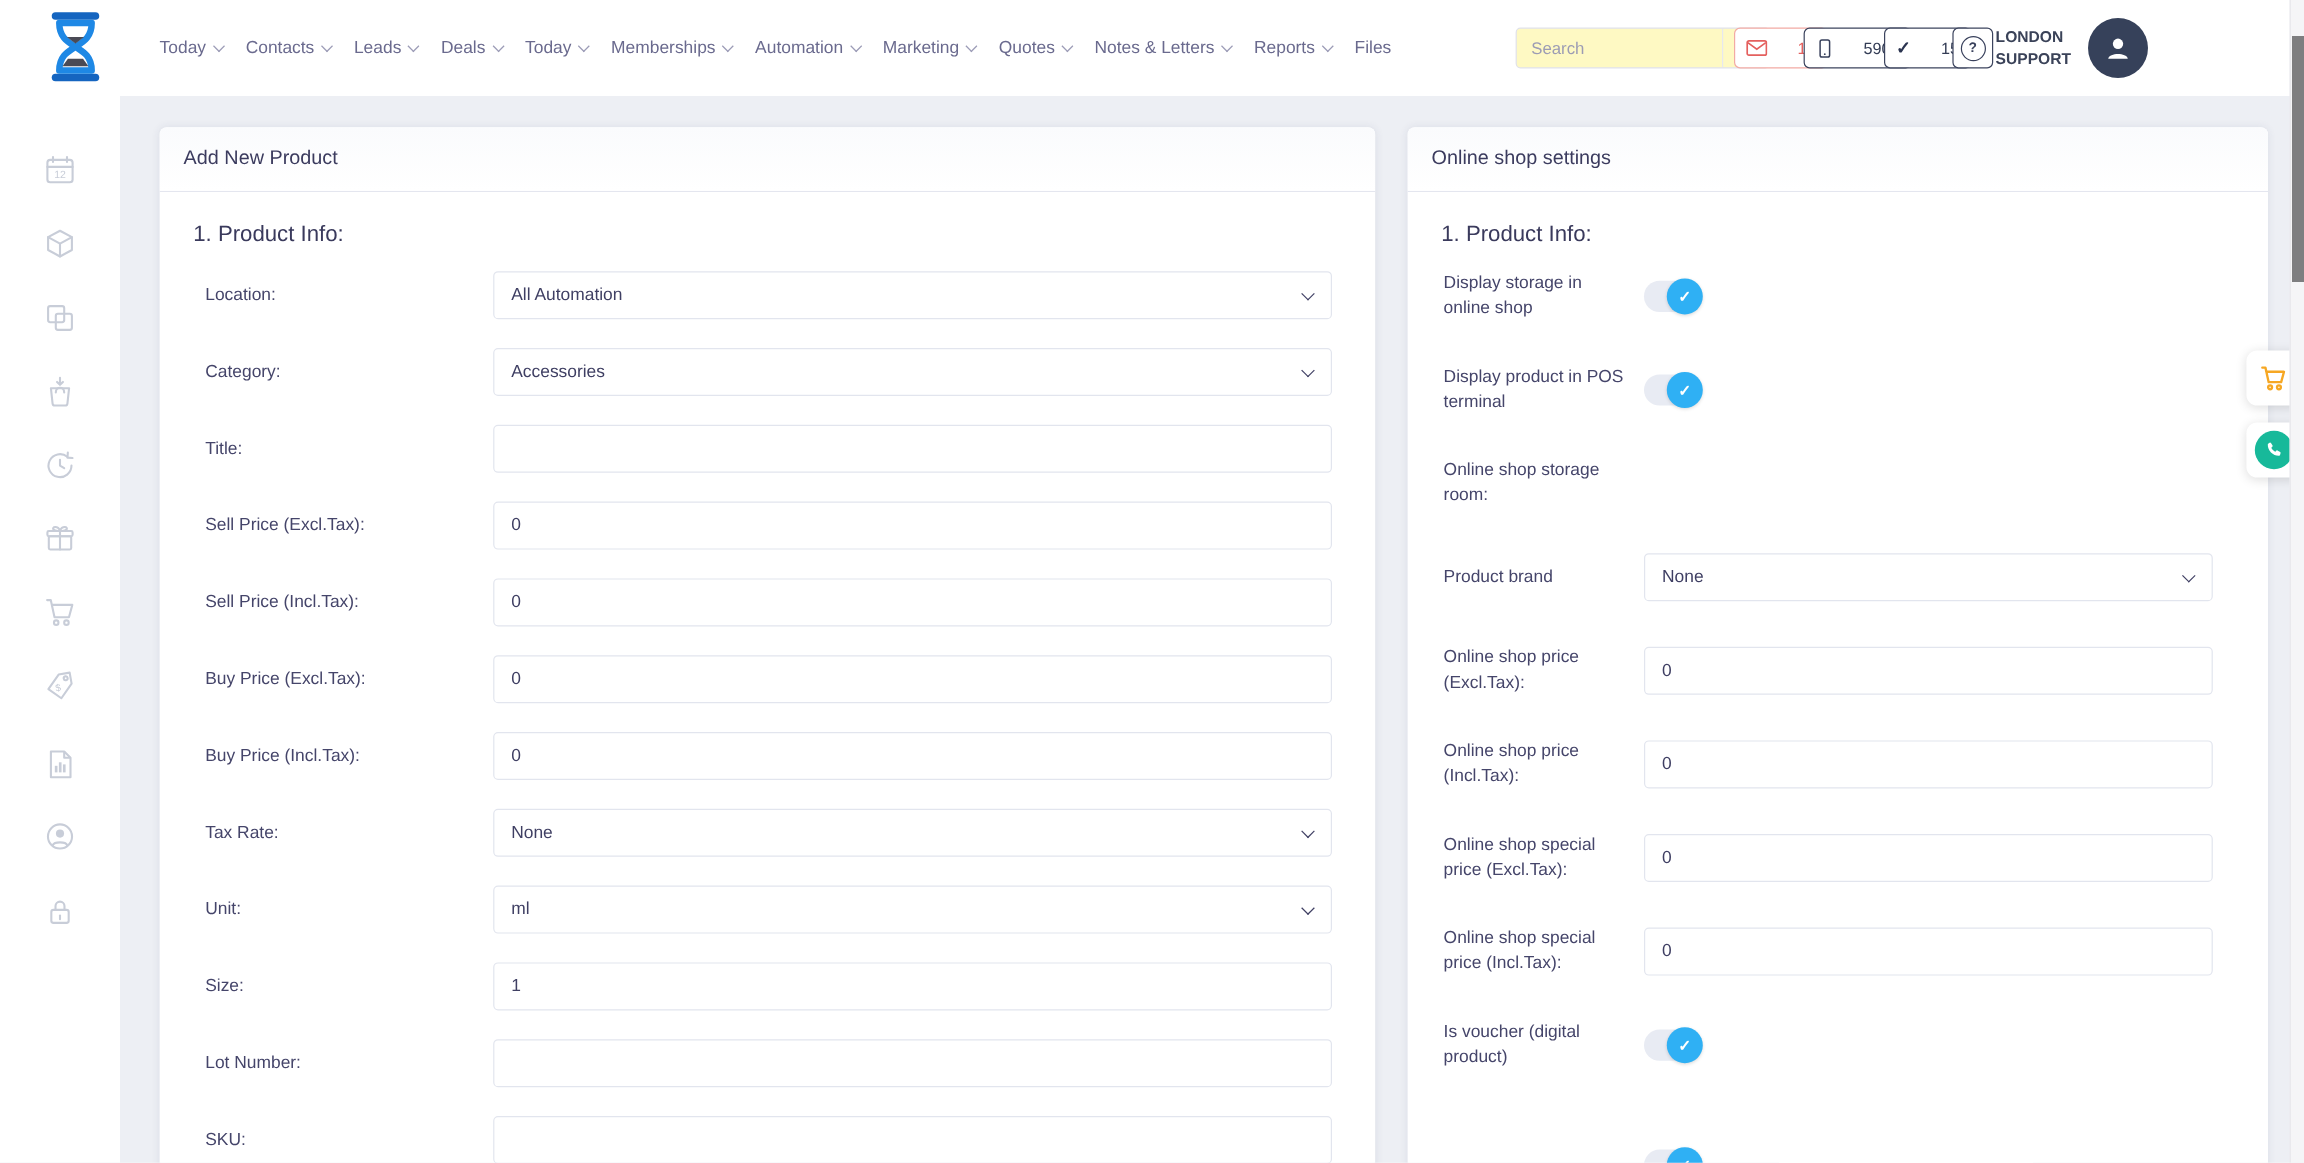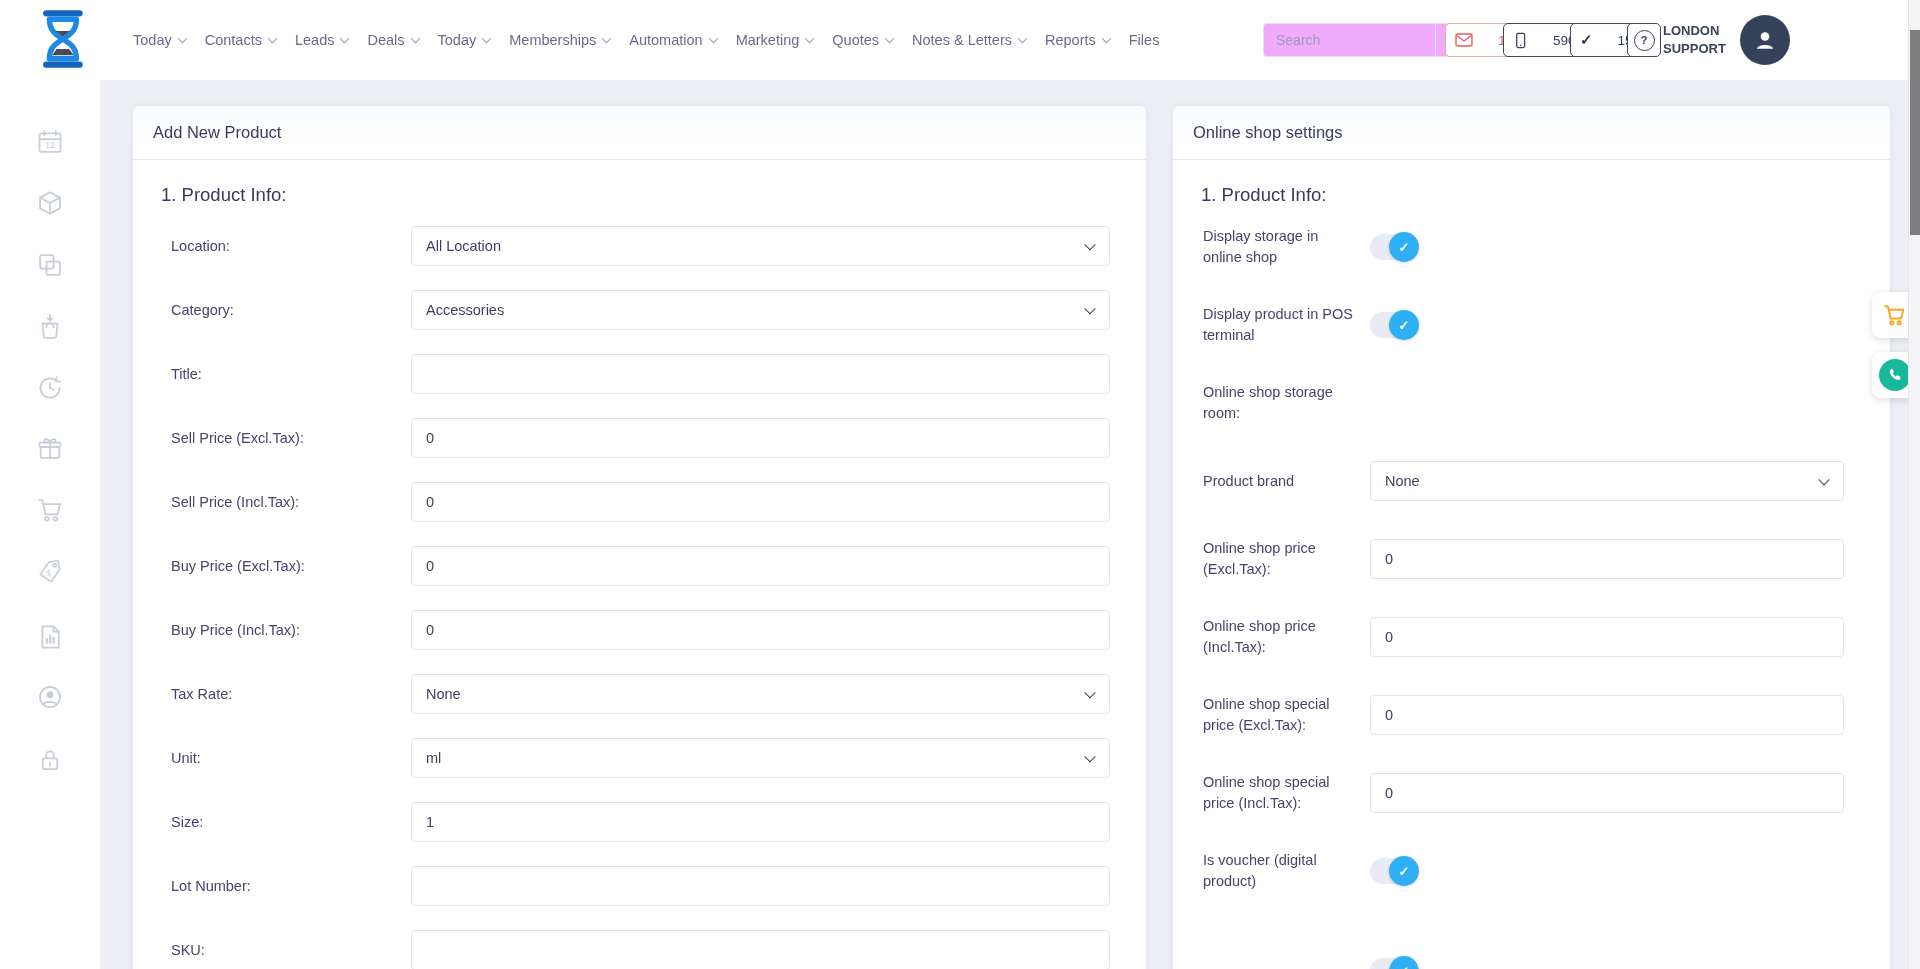--- a/index.html
+++ b/index.html
@@ -7,21 +7,21 @@
     width:1920px;height:969px;position:relative;overflow:hidden;
     background:#edeff4;font-family:"Liberation Sans",sans-serif;
     -webkit-font-smoothing:antialiased;
   }
   
   .navbar{position:absolute;left:0;top:0;width:1920px;height:80px;background:#ffffff;z-index:20;}
   .logo{position:absolute;left:35px;top:8px;width:54px;height:62px;}
   .nav-menu{position:absolute;left:133px;top:0;height:80px;display:flex;align-items:center;gap:19px;}
   .nav-item{display:flex;align-items:center;font-size:14.5px;color:#6a6a8e;font-weight:500;cursor:pointer;white-space:nowrap;}
   .nav-caret{width:6px;height:6px;border-right:1.6px solid #9b9bb6;border-bottom:1.6px solid #9b9bb6;transform:rotate(45deg);margin-left:7px;margin-top:-3px;}
-  .search-wrap{position:absolute;left:1263px;top:23px;width:212px;height:34px;border:1px solid #e0e1e9;border-radius:4px;background:#f0abfc;display:flex;align-items:center;box-sizing:border-box;}
+  .search-wrap{position:absolute;left:1263px;top:23px;width:212px;height:34px;border:1px solid #e0e1e9;border-radius:4px;background:#fef9c3;display:flex;align-items:center;box-sizing:border-box;}
   .search-input{flex:1;border:none;outline:none;height:100%;padding:0 12px;font-size:14px;color:#44445f;font-family:"Liberation Sans",sans-serif;background:transparent;min-width:0;}
   .search-input::placeholder{color:#9c9cb4;}
   .search-btn{width:38px;height:100%;border-left:1px solid #e7e8ef;display:flex;align-items:center;justify-content:center;cursor:pointer;}
   .pill{position:absolute;top:23px;height:34px;border-radius:5px;display:flex;align-items:center;gap:25px;padding:0 9px;box-sizing:border-box;background:#fff;cursor:pointer;}
   .pill-mail{left:1445px;border:1px solid #f2aaa4;color:#e4605e;}
   .pill-dark{border:1px solid #3c445e;color:#333c55;}
   .pill-phone{left:1503px;}
   .pill-check{left:1570px;}
   .pill-help{left:1627px;width:34px;justify-content:center;padding:0;}
   .pill .count{font-size:13.5px;font-weight:500;}
@@ -236,21 +236,21 @@
 
 <div class="card card-left">
   <div class="card-header">Add New Product</div>
   <div class="section-heading">1. Product Info:</div>
   <div class="form">
 
     <div class="form-row">
       <label class="row-label">Location:</label>
       <div class="ctrl">
           <div class="select-box">
-        <span>All Location</span>
+        <span>All Automation</span>
             <span class="chevron"></span>
       </div>
         </div>
     </div>
 
     <div class="form-row">
       <label class="row-label">Category:</label>
       <div class="ctrl">
           <div class="select-box">
         <span>Accessories</span>

